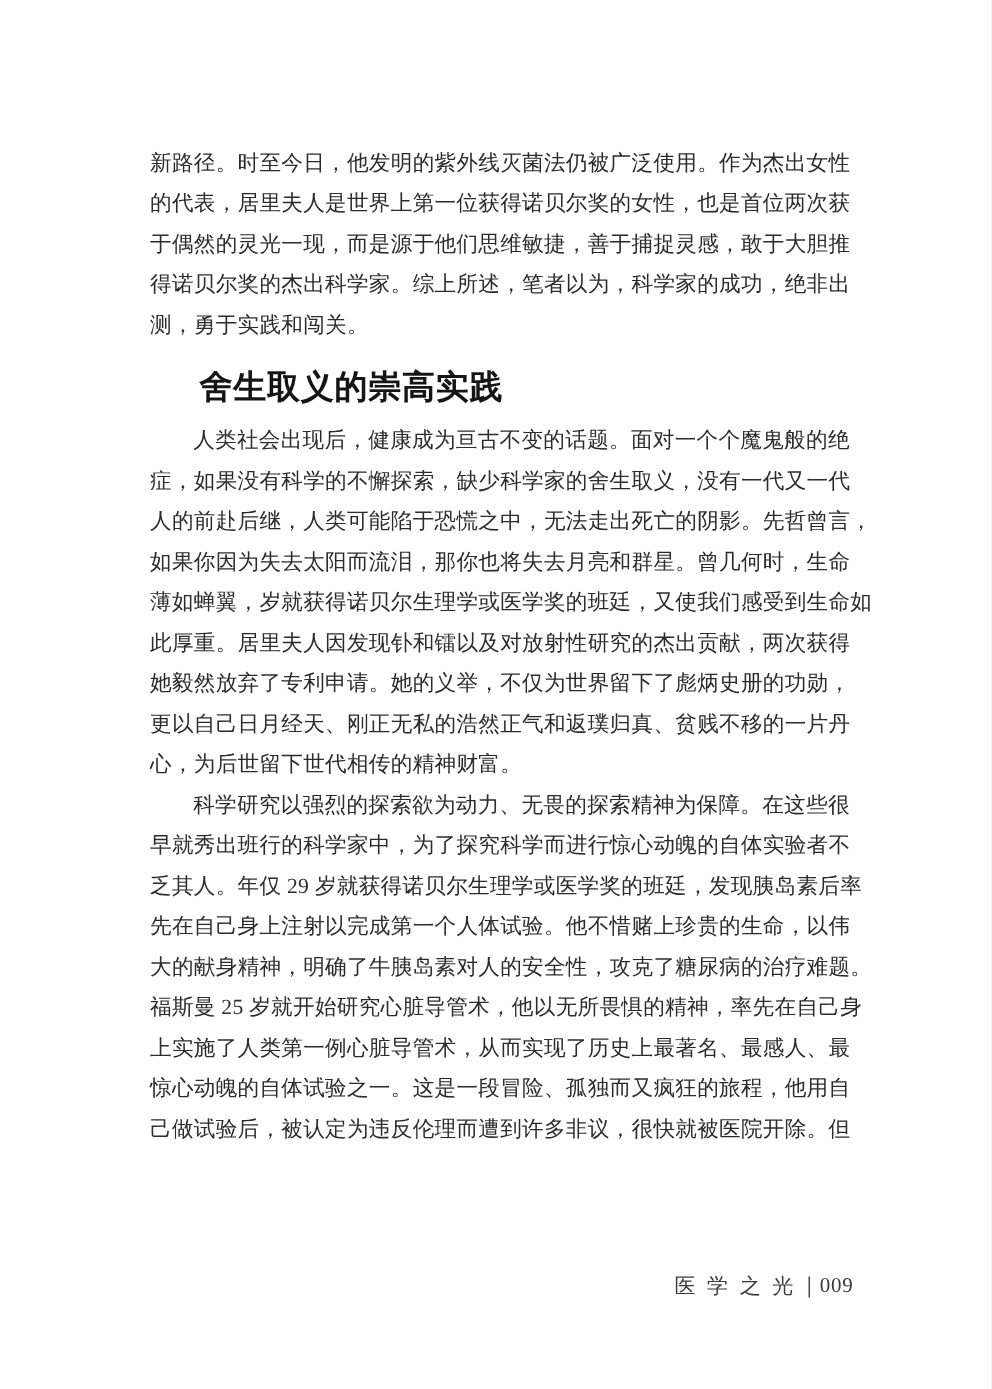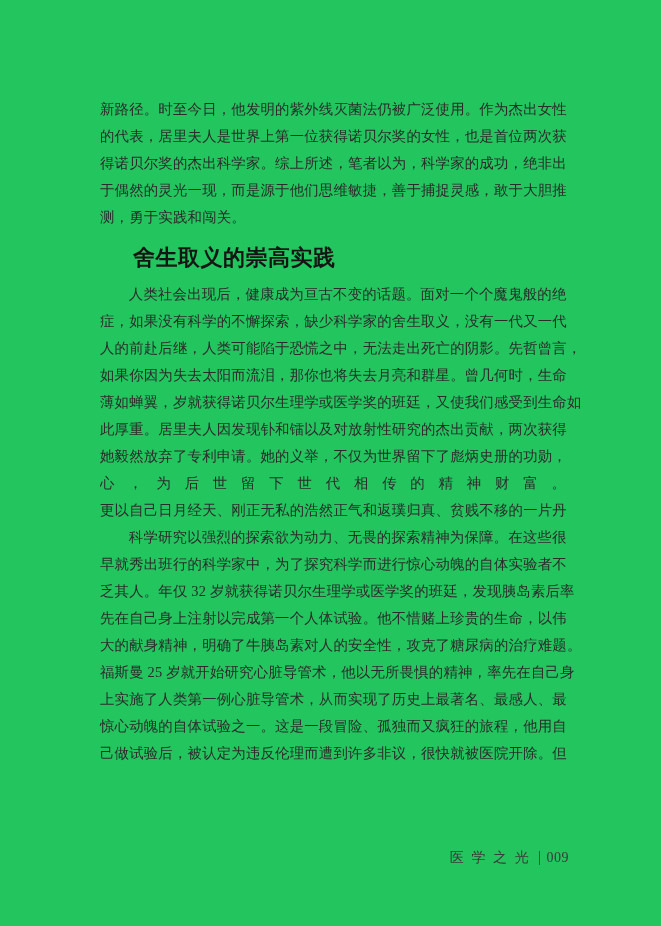--- a/index.html
+++ b/index.html
@@ -5,21 +5,21 @@
   html, body {
     margin: 0;
     padding: 0;
     background: #e8e8e8;
   }
   .page {
     position: relative;
     width: 661px;
     height: 926px;
     margin: 0 auto;
-    background: #22c55e;
+    background: #ffffff;
     overflow: hidden;
     font-family: "Liberation Serif", "DejaVu Serif", serif;
     color: #2b2b2b;
   }
   .textblock {
     position: absolute;
     left: 100px;
     top: 96px;
     width: 466px;
   }
@@ -75,43 +75,43 @@
 </style>
 </head>
 <body>
 
 <div class="page">
   <div class="textblock">
 
     <div class="para short-last">
         <div class="line">新路径。时至今日，他发明的紫外线灭菌法仍被广泛使用。作为杰出女性</div>
         <div class="line">的代表，居里夫人是世界上第一位获得诺贝尔奖的女性，也是首位两次获</div>
+        <div class="line">于偶然的灵光一现，而是源于他们思维敏捷，善于捕捉灵感，敢于大胆推</div>
         <div class="line">得诺贝尔奖的杰出科学家。综上所述，笔者以为，科学家的成功，绝非出</div>
-        <div class="line">于偶然的灵光一现，而是源于他们思维敏捷，善于捕捉灵感，敢于大胆推</div>
         <div class="line">测，勇于实践和闯关。</div>
       </div>
 
     <div class="section-heading">舍生取义的崇高实践</div>
 
     <div class="para indent-first short-last">
         <div class="line">人类社会出现后，健康成为亘古不变的话题。面对一个个魔鬼般的绝</div>
         <div class="line">症，如果没有科学的不懈探索，缺少科学家的舍生取义，没有一代又一代</div>
         <div class="line">人的前赴后继，人类可能陷于恐慌之中，无法走出死亡的阴影。先哲曾言，</div>
         <div class="line">如果你因为失去太阳而流泪，那你也将失去月亮和群星。曾几何时，生命</div>
         <div class="line">薄如蝉翼，岁就获得诺贝尔生理学或医学奖的班廷，又使我们感受到生命如</div>
         <div class="line">此厚重。居里夫人因发现钋和镭以及对放射性研究的杰出贡献，两次获得</div>
         <div class="line">她毅然放弃了专利申请。她的义举，不仅为世界留下了彪炳史册的功勋，</div>
+        <div class="line">更以自己日月经天、刚正无私的浩然正气和返璞归真、贫贱不移的一片丹</div>
         <div class="line">心，为后世留下世代相传的精神财富。</div>
-        <div class="line">更以自己日月经天、刚正无私的浩然正气和返璞归真、贫贱不移的一片丹</div>
       </div>
 
     <div class="para indent-first">
         <div class="line">科学研究以强烈的探索欲为动力、无畏的探索精神为保障。在这些很</div>
         <div class="line">早就秀出班行的科学家中，为了探究科学而进行惊心动魄的自体实验者不</div>
-        <div class="line">乏其人。年仅 32 岁就获得诺贝尔生理学或医学奖的班廷，发现胰岛素后率</div>
+        <div class="line">乏其人。年仅 29 岁就获得诺贝尔生理学或医学奖的班廷，发现胰岛素后率</div>
         <div class="line">先在自己身上注射以完成第一个人体试验。他不惜赌上珍贵的生命，以伟</div>
         <div class="line">大的献身精神，明确了牛胰岛素对人的安全性，攻克了糖尿病的治疗难题。</div>
         <div class="line">福斯曼 25 岁就开始研究心脏导管术，他以无所畏惧的精神，率先在自己身</div>
         <div class="line">上实施了人类第一例心脏导管术，从而实现了历史上最著名、最感人、最</div>
         <div class="line">惊心动魄的自体试验之一。这是一段冒险、孤独而又疯狂的旅程，他用自</div>
         <div class="line">己做试验后，被认定为违反伦理而遭到许多非议，很快就被医院开除。但</div>
       </div>
 
   </div>
 

